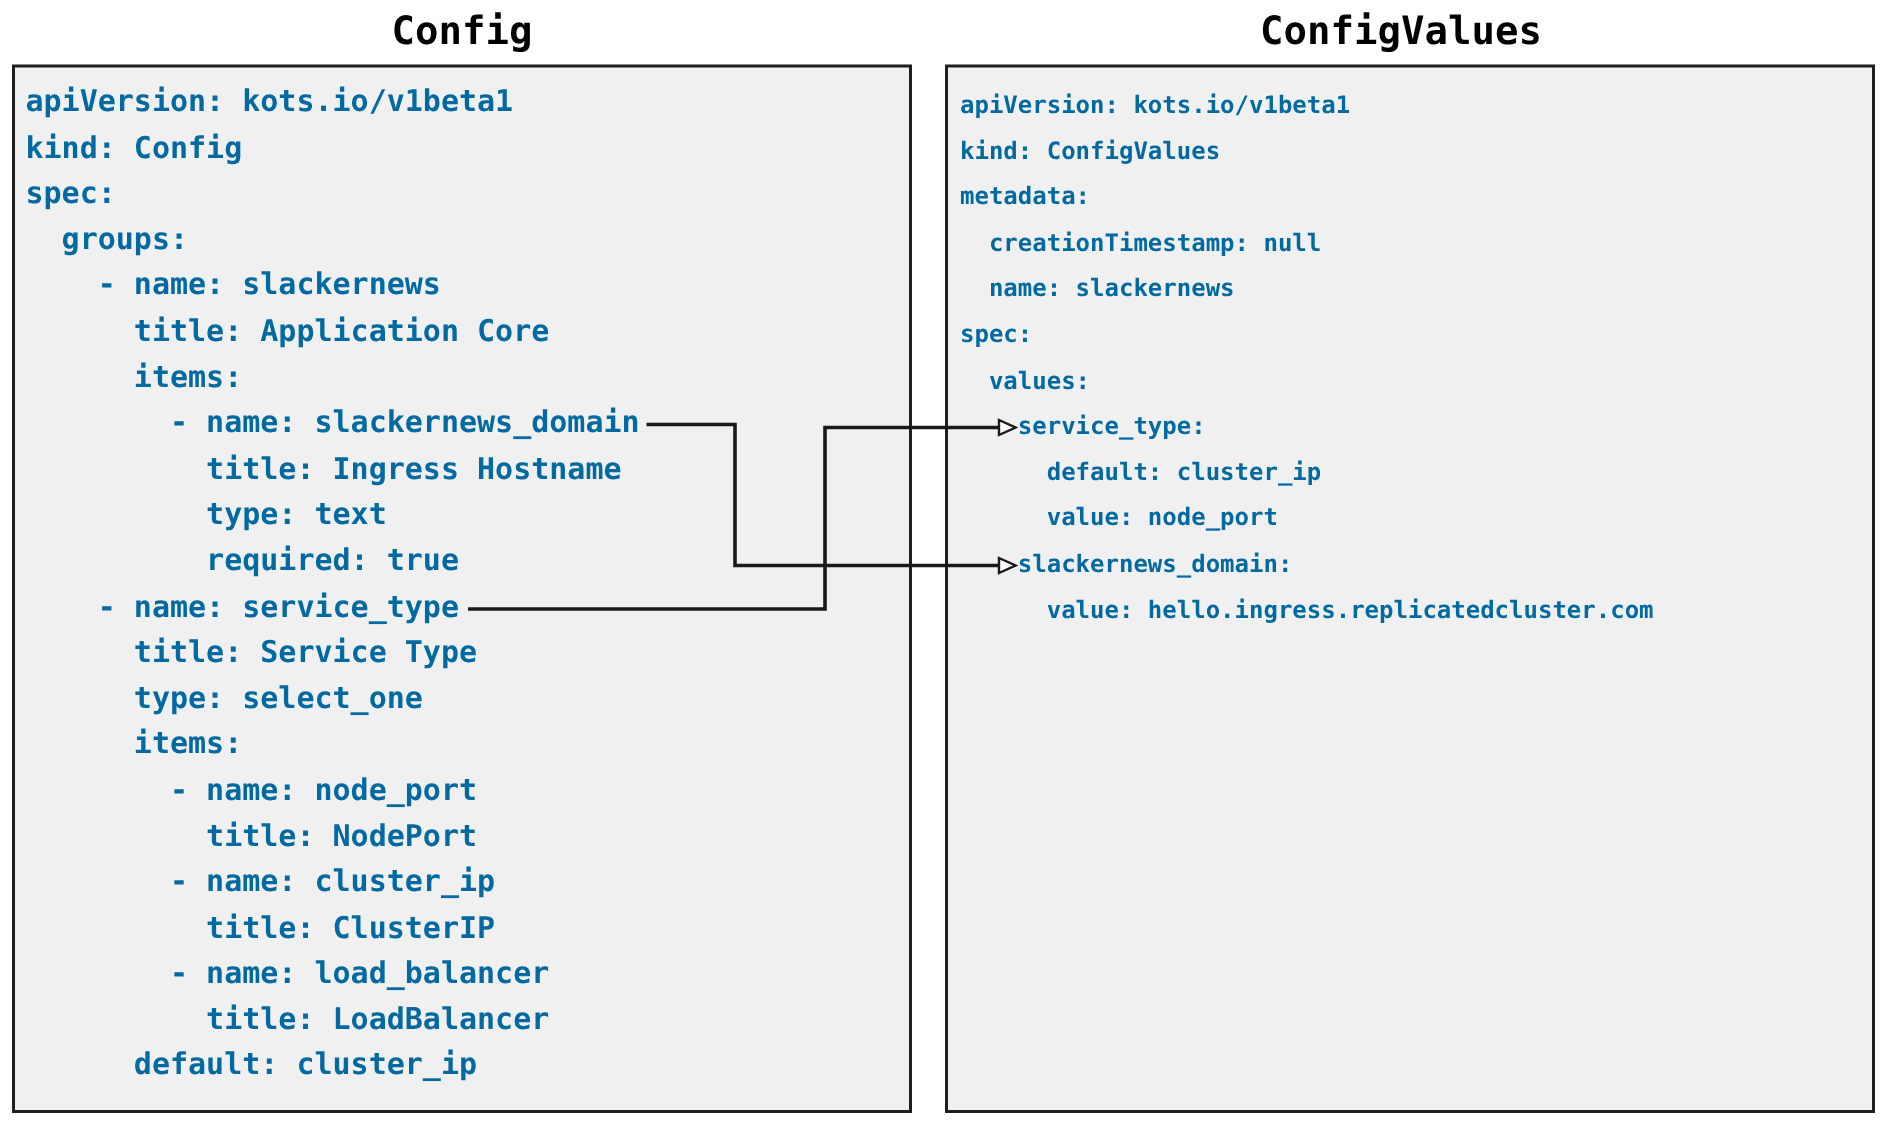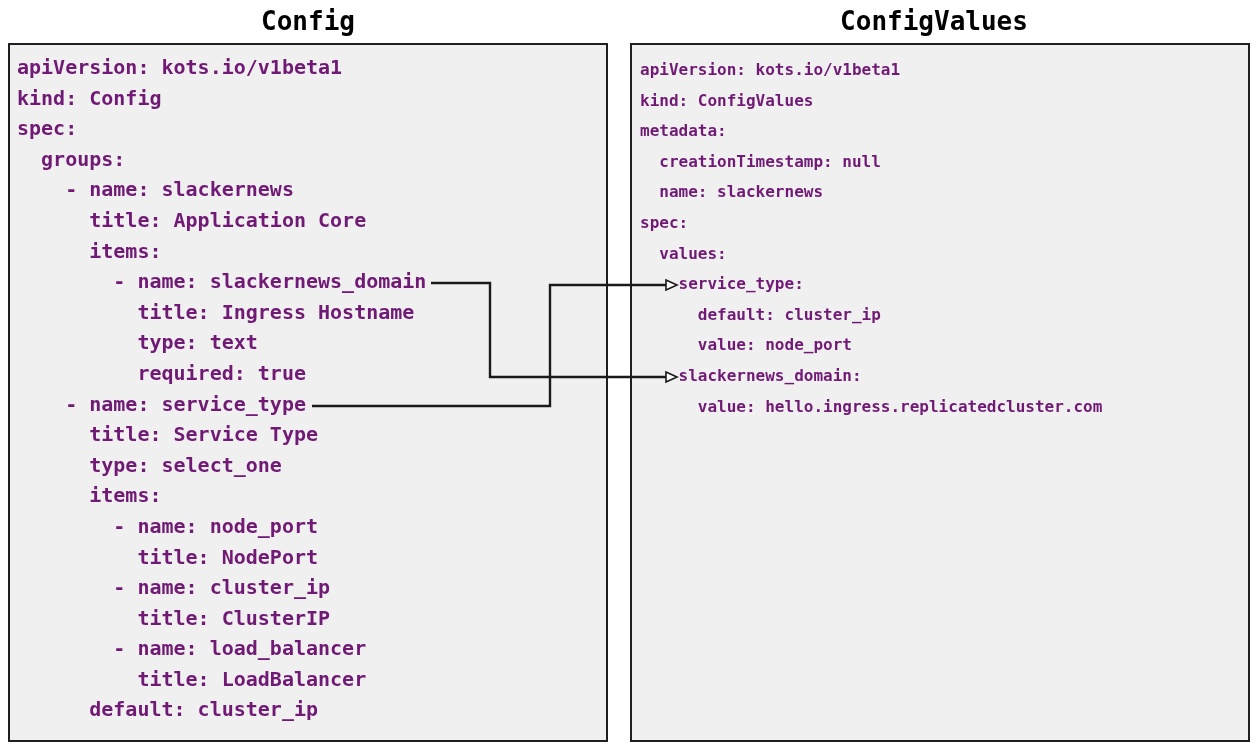--- a/index.html
+++ b/index.html
@@ -36,21 +36,21 @@
     border: 2px solid #1f1f1f;
     box-sizing: border-box;
   }
   .panel-box.left  { left: 8px;   width: 600px; }
   .panel-box.right { left: 630px; width: 620px; }
   pre.yaml {
     position: absolute;
     margin: 0;
     padding: 0;
     background: transparent;
-    color: #701a75;
+    color: #0369a1;
     font-family: "DejaVu Sans Mono", "Liberation Mono", monospace;
     font-weight: bold;
     white-space: pre;
   }
   pre.yaml.left {
     left: 17px;
     top: 52px;
     font-size: 20px;
     line-height: 30.6px;
   }

